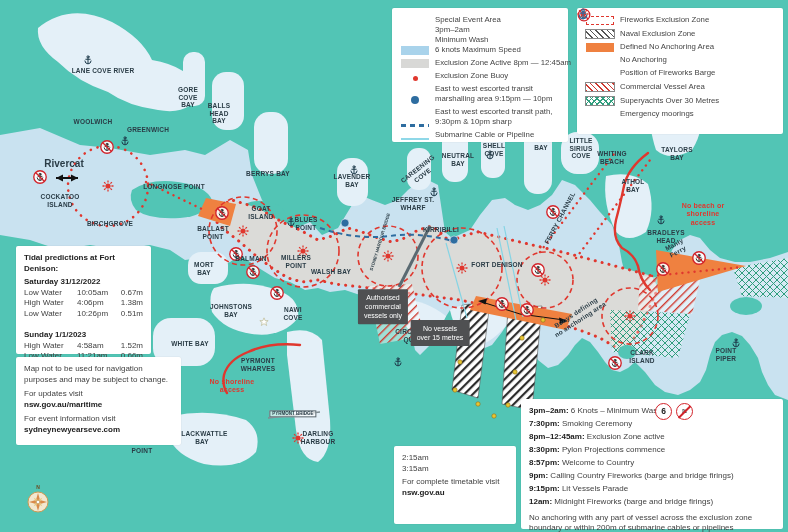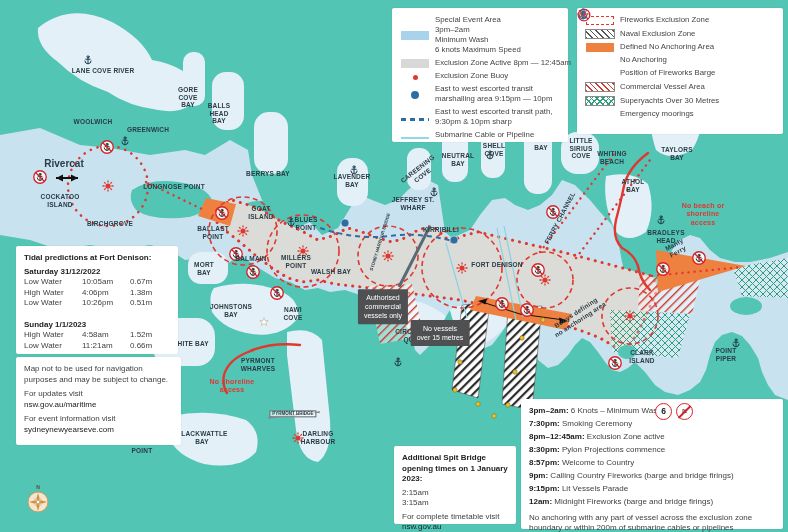--- a/index.html
+++ b/index.html
@@ -8,31 +8,31 @@
   svg{position:absolute;left:0;top:0}
   .box{position:absolute;background:#fff;border-radius:2px;padding:7px 8px;box-sizing:border-box;
        color:#3f3f3f;font-size:8px;line-height:10.5px;box-shadow:0 0 0 .5px rgba(0,0,0,.05)}
   .bt{font-weight:bold;color:#222;margin-bottom:3px}
   .bh{font-weight:bold;color:#222;margin-top:11px}
   .trow{display:flex}
   .trow span:nth-child(1){width:58px}
   .trow span:nth-child(2){width:48px}
   .tnote{margin-top:14px}
   .para{margin-bottom:4px}
-  .burl{font-weight:normal;color:#222}
+  .burl{font-weight:bold;color:#222}
   .lbl{position:absolute;transform:translate(-50%,-50%);font-size:6.5px;font-weight:bold;color:#2a3c46;
        text-align:center;white-space:pre-line;letter-spacing:.2px;line-height:1.18;pointer-events:none}
   .red{color:#e0372e;font-size:7px}
   .plain{font-size:10px;letter-spacing:0}
   .bbox{font-size:4.5px;border:.5px solid #55636b;background:rgba(255,255,255,.65);padding:0 2px;letter-spacing:0}
   .tiny{font-size:4.4px;letter-spacing:0}
   .dbox{position:absolute;transform:translate(-50%,-50%);background:#4f5052;color:#fff;font-size:7px;
         line-height:1.3;padding:4px 6px;text-align:center;white-space:pre-line;border-radius:1px}
   
-  .lrow{display:flex;align-items:center;margin-bottom:3px}
+  .lrow{display:flex;align-items:flex-end;margin-bottom:3px}
   .swc{width:30px;display:flex;justify-content:center;flex:none;margin-top:1px}
   .ltxt{font-size:7.8px;line-height:10px;white-space:pre;color:#454545;margin-left:5px}
   .s-blue{width:28px;height:9px;background:#a9d3eb}
   .s-gray{width:28px;height:9px;background:#d8d8d6}
   .s-orange{width:28px;height:9px;background:#ef8140}
   .d-red{width:5px;height:5px;border-radius:50%;background:#e0372e;margin-top:2px}
   .d-blue{width:8px;height:8px;border-radius:50%;background:#2e6da0}
   .dash-blue{width:28px;height:3px;margin-top:3px;
     background:repeating-linear-gradient(90deg,#2e6da0 0 5px,transparent 5px 9px)}
   .l-cyan{width:28px;height:2px;margin-top:4px;background:#8fd8e8}
@@ -448,21 +448,21 @@
   <div class="lrow">
       <span class="swc">
         <svg width="12" height="12" style="color:#2e6da0">
           <use href="#anch" width="12" height="12"></use>
         </svg>
       </span>
       <span class="ltxt">Emergency moorings</span>
     </div>
 </div>
 
-<div class="box" style="left:16px;top:246px;width:162px;height:108px">
+<div class="box" style="left:16px;top:246px;width:135px;height:108px">
   <div class="bt">Tidal predictions at Fort Denison:</div>
   <div class="bh" style="margin-top:0">Saturday 31/12/2022</div>
   <div class="trow">
       <span>Low Water</span>
       <span>10:05am</span>
       <span>0.67m</span>
     </div>
   <div class="trow">
       <span>High Water</span>
       <span>4:06pm</span>
@@ -489,21 +489,20 @@
 
 <div class="box" style="left:16px;top:357px;width:165px;height:88px">
   <div class="para">Map not to be used for navigation purposes and may be subject to change.</div>
   <div>For updates visit</div>
   <div class="burl para">nsw.gov.au/maritime</div>
   <div>For event information visit</div>
   <div class="burl">sydneynewyearseve.com</div>
 </div>
 
 <div class="box" style="left:394px;top:446px;width:122px;height:78px">
-  <div style="font-weight:bold;color:#222;margin-bottom:3px">Additional Spit Bridge opening times on 1 January 2023:</div>
   <div>2:15am</div>
   <div style="margin-bottom:3px">3:15am</div>
   <div>For complete timetable visit</div>
   <div class="burl">nsw.gov.au</div>
 </div>
 
 <div class="box" style="left:521px;top:399px;width:262px;height:130px">
   <div class="sicons">
     <span class="circ">
         <span>6</span>

